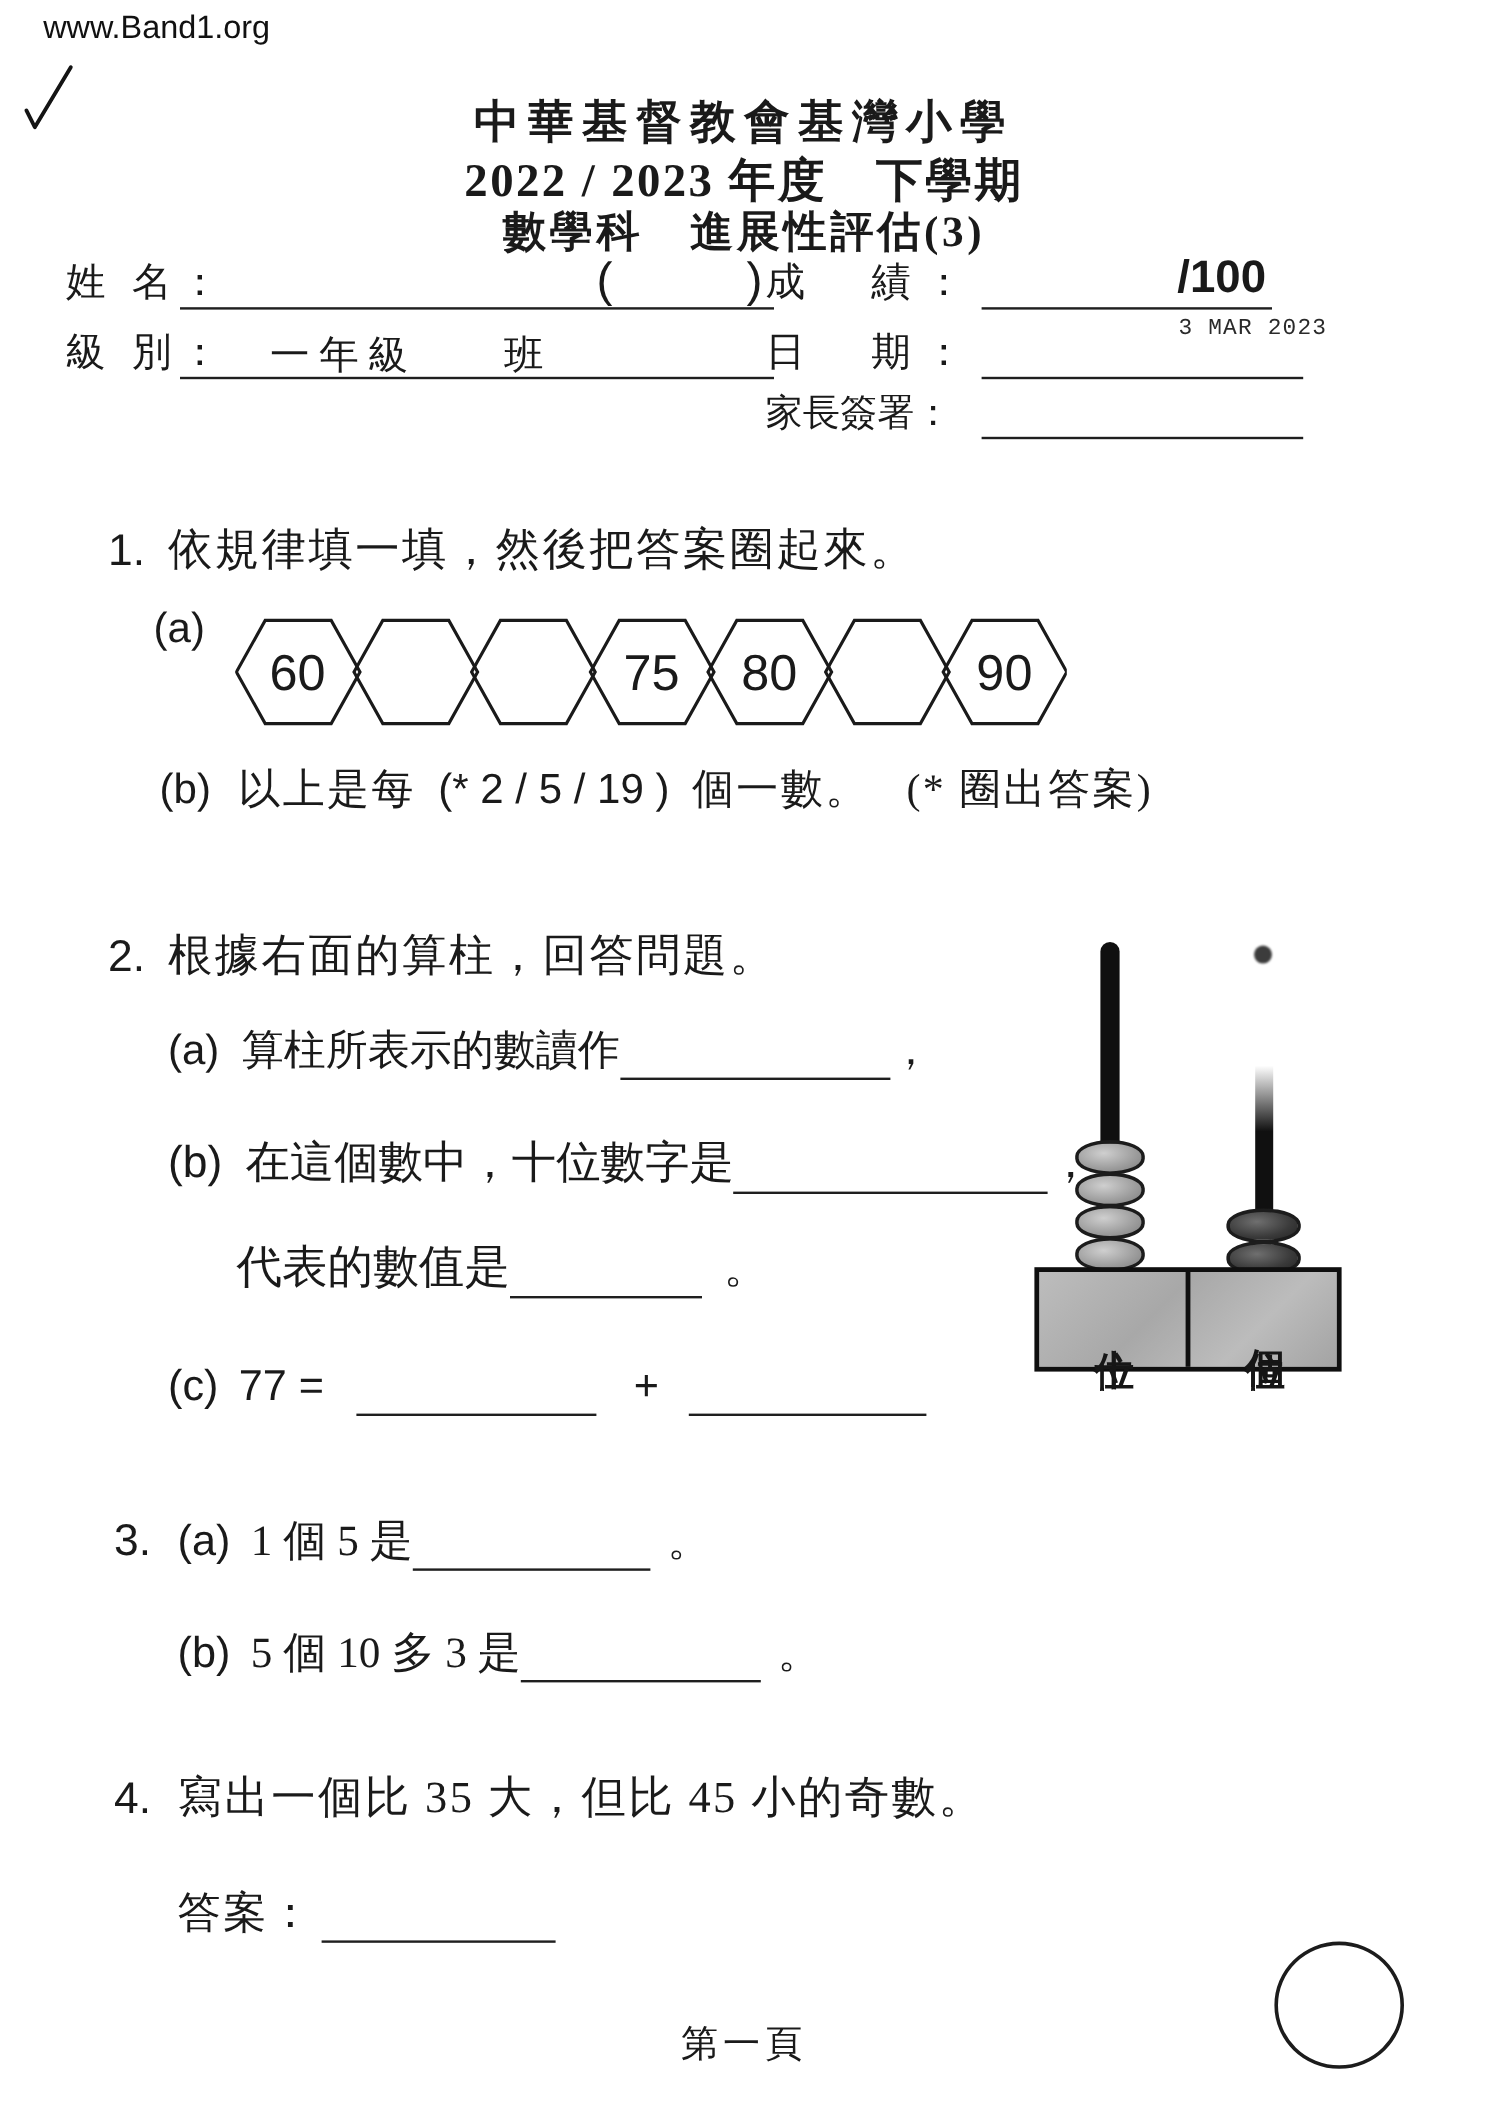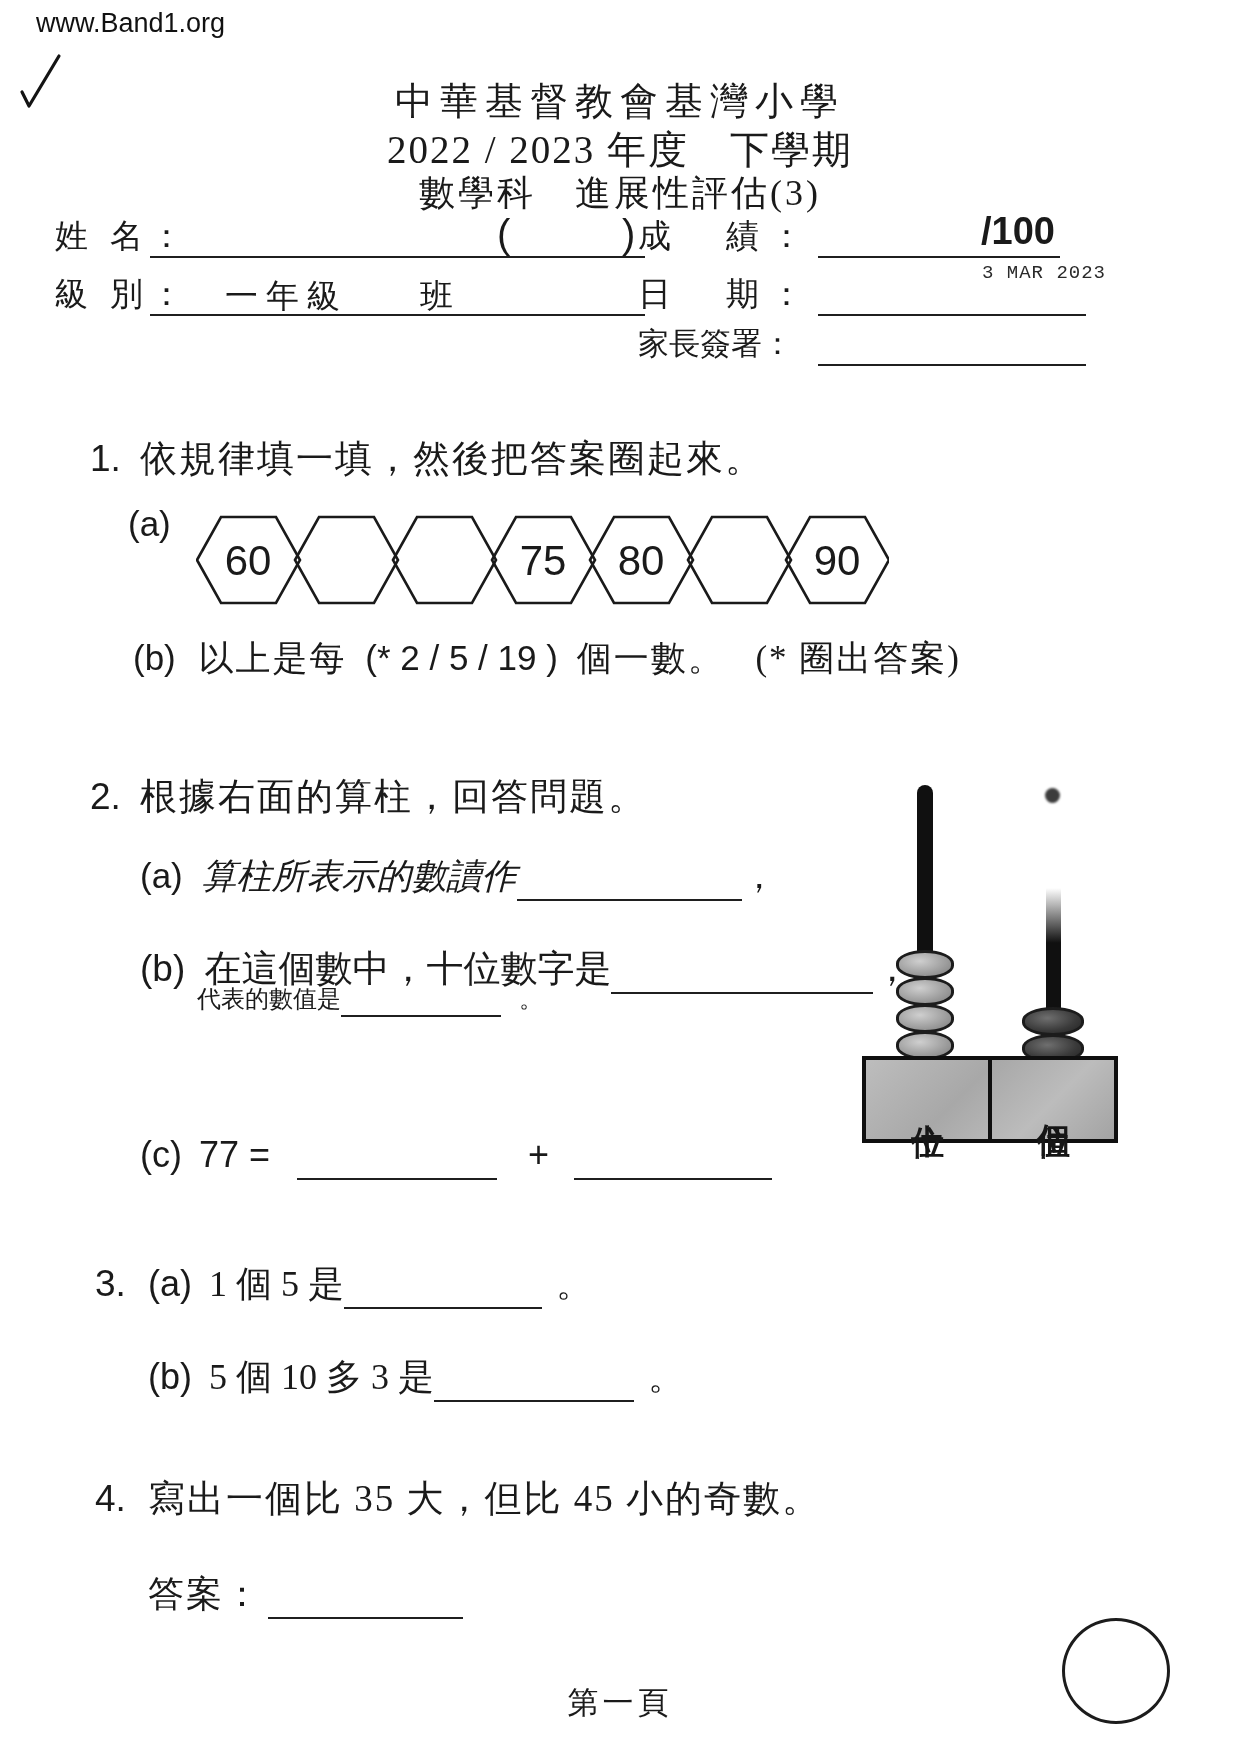--- a/index.html
+++ b/index.html
@@ -11,21 +11,21 @@
   .sans{font-family:"Liberation Sans", sans-serif;}
   .mono{font-family:"Liberation Mono", monospace;margin-left:44px;}
   .row{position:absolute;white-space:nowrap;line-height:1.15;}
   .qnum{font-family:"Liberation Sans", sans-serif;}
   .blank{
     display:inline-block;border-bottom:2px solid #1f1f1f;
     height:1.0em;vertical-align:text-bottom;transform:translateY(5px);
   }
   .hline{position:absolute;border-bottom:2px solid #1f1f1f;height:0;}
   .label-justify{display:inline-block;text-align:justify;text-align-last:justify;}
-  .title{position:absolute;left:0;width:1240px;text-align:center;font-weight:400;}
+  .title{position:absolute;left:0;width:1240px;text-align:center;font-weight:700;}
   .cjk-gap{letter-spacing:2px;}
   
   .rod{position:absolute;background:#101010;}
   .bead{position:absolute;border:3px solid #1c1c1c;border-radius:50%/46%;box-sizing:border-box;}
   .bead.light{background:radial-gradient(ellipse at 40% 35%, #cfcfcf 0%, #9d9d9d 60%, #7d7d7d 100%);}
   .bead.dark{background:radial-gradient(ellipse at 40% 35%, #6f6f6f 0%, #3a3a3a 60%, #222 100%);}
   .abacus-base{
     position:absolute;display:flex;box-sizing:border-box;
     border:4px solid #0f0f0f;background:linear-gradient(135deg,#bdbdbd 0%,#a8a8a8 40%,#bcbcbc 70%,#a3a3a3 100%);
   }
@@ -129,29 +129,29 @@
   <span style="margin-left:22px;" class="cjk-gap">(* 圈出答案)</span>
 </div>
 
 <div class="row" style="left:90px;top:776px;font-size:37px;">
   <span class="qnum">2.</span>
 </div>
 <div class="row cjk-gap" style="left:140px;top:776px;font-size:37px;">根據右面的算柱，回答問題。</div>
 
 <div class="row" style="left:140px;top:856px;font-size:35px;">
   <span class="sans">(a)</span>
-  <span style="margin-left:10px;font-style:italic;">算柱所表示的數讀作</span><span class="blank" style="width:225px;"></span><span>，</span>
+  <span style="margin-left:10px;">算柱所表示的數讀作</span><span class="blank" style="width:225px;"></span><span>，</span>
 </div>
 
 <div class="row" style="left:140px;top:948px;font-size:37px;">
   <span class="sans">(b)</span>
   <span style="margin-left:10px;">在這個數中，十位數字是</span><span class="blank" style="width:262px;"></span><span>，</span>
 </div>
 
-<div class="row" style="left:197px;top:986px;font-size:24px;">
+<div class="row" style="left:197px;top:1035px;font-size:38px;">
   <span>代表的數值是</span><span class="blank" style="width:160px;"></span><span style="margin-left:18px;">。</span>
 </div>
 
 <div class="row" style="left:140px;top:1134px;font-size:36px;">
   <span class="sans">(c)</span>
   <span class="sans" style="margin-left:8px;">77 =</span>
   <span class="blank" style="width:200px;margin-left:18px;"></span>
   <span class="sans" style="margin-left:22px;">+</span>
   <span class="blank" style="width:198px;margin-left:16px;"></span>
 </div>

